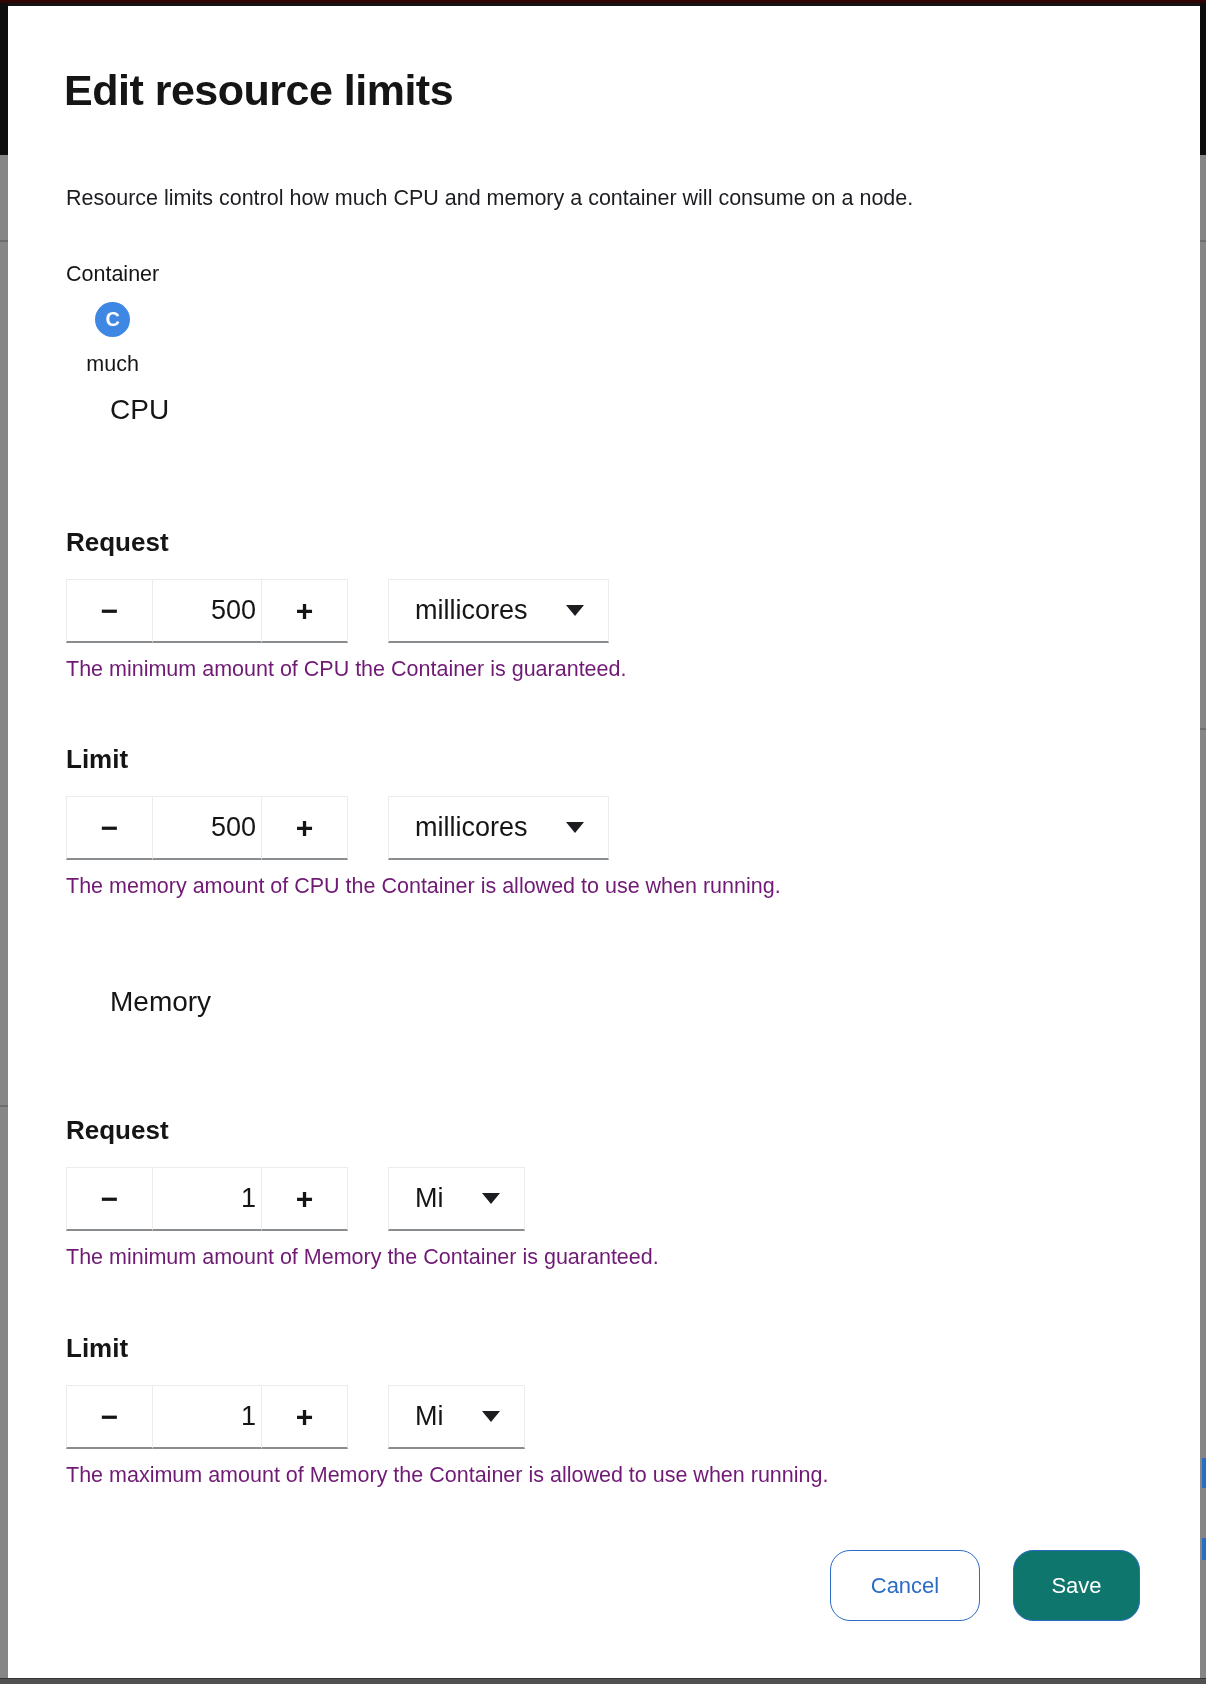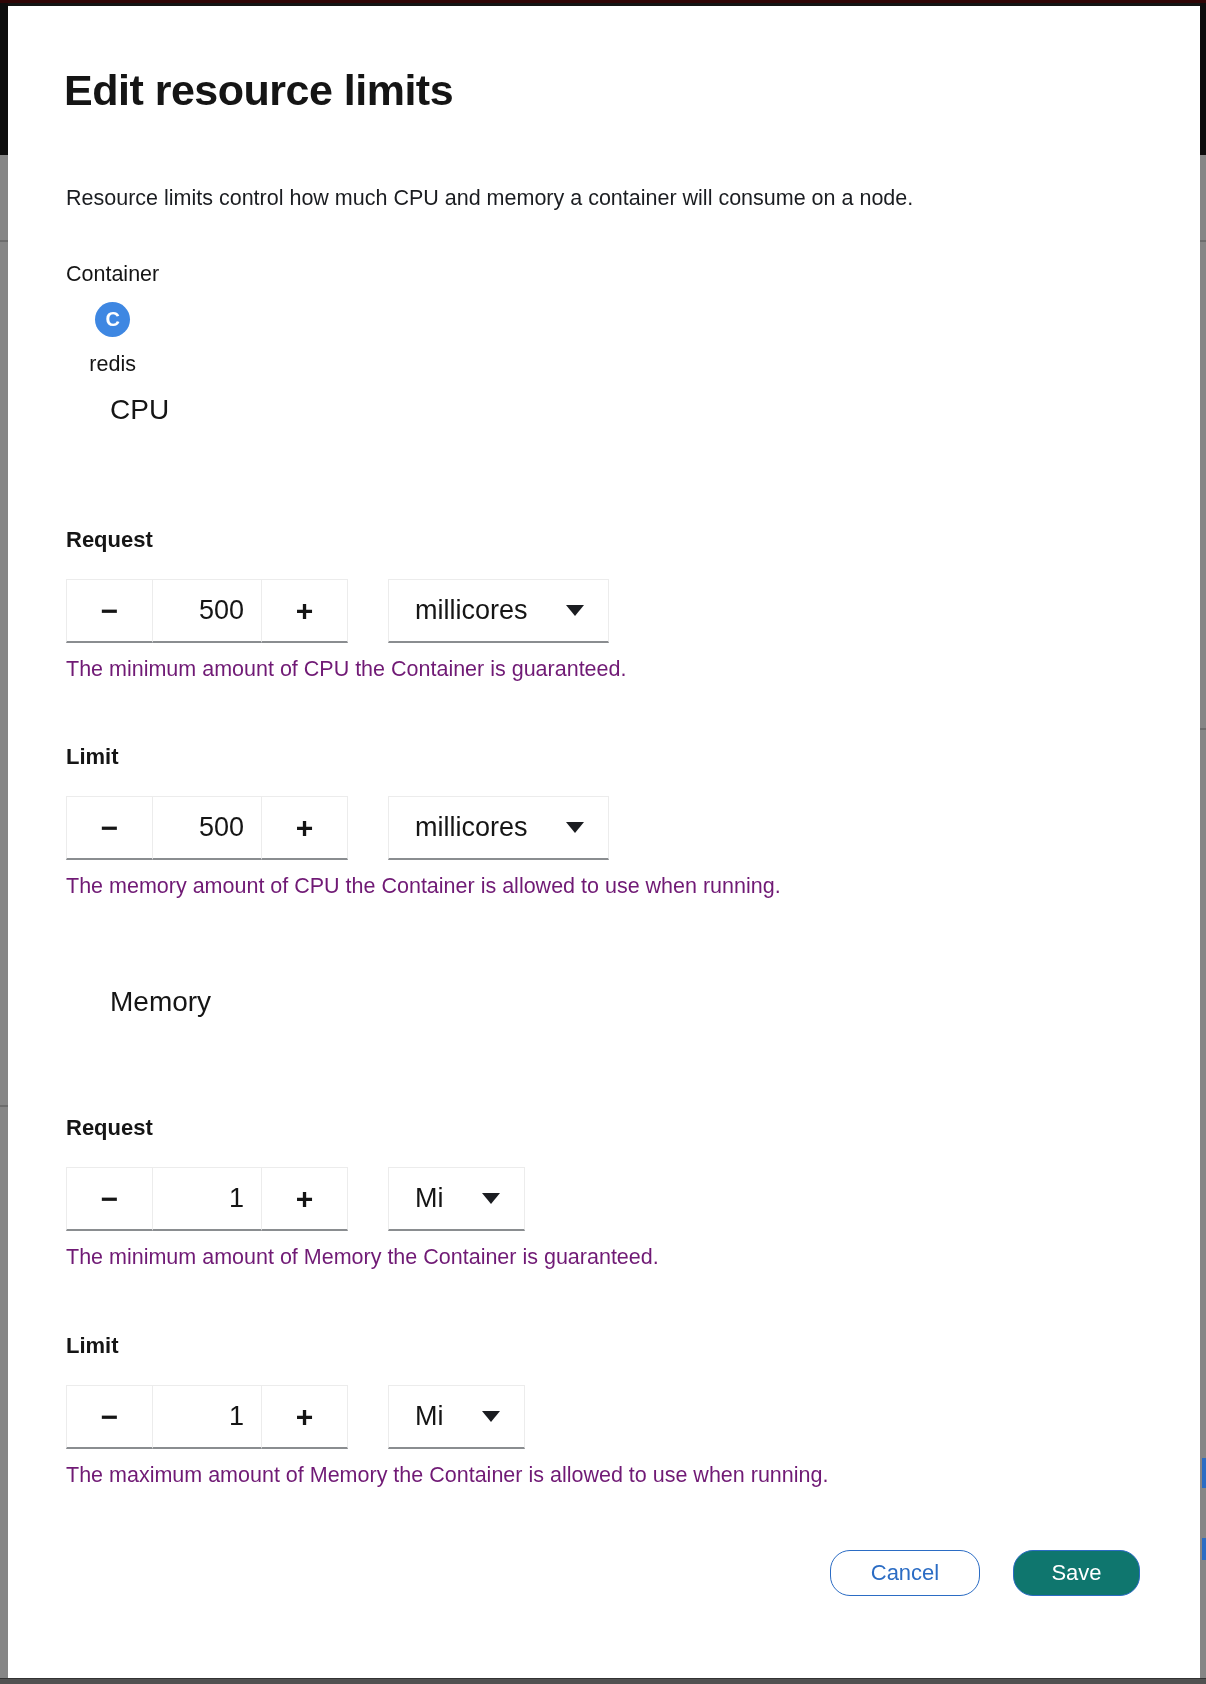--- a/index.html
+++ b/index.html
@@ -53,39 +53,39 @@
   .heading-memory { top:986px; }
 
   .field-group { position:absolute; left:66px; width:1074px; height:165px; }
   .grp-1 { top:527px; }
   .grp-2 { top:744px; }
   .grp-3 { top:1115px; }
   .grp-4 { top:1333px; }
 
   .field-label {
     position:absolute; left:0; top:0;
-    font-size:22px; font-weight:700; color:#151515;
+    font-size:26px; font-weight:700; color:#151515;
   }
   .field-row { position:absolute; left:0; top:52px; display:flex; align-items:stretch; }
 
   .stepper { display:flex; }
   .stepper .cell {
     height:64px; background:#ffffff;
     border:1px solid #ececec;
     border-bottom:2px solid #8a8d90;
   }
   .stepper .cell + .cell { margin-left:-1px; }
   .step-btn {
     width:87px; display:flex; align-items:center; justify-content:center;
     font-size:30px; font-weight:700; color:#151515;
     cursor:pointer; user-select:none; background:#ffffff;
     font-family:inherit; padding:0;
   }
   .step-input {
-    width:110px; text-align:right; padding-right:17px;
+    width:110px; text-align:right; padding-right:5px;
     font-size:27px; color:#151515; font-family:inherit;
     outline:none;
   }
 
   .unit-select {
     margin-left:40px;
     height:64px; display:flex; align-items:center;
     background:#ffffff;
     border:1px solid #ececec;
     border-bottom:2px solid #8a8d90;
@@ -105,21 +105,21 @@
     position:absolute; left:0; top:130px;
     font-size:21.5px; color:#701a75;
   }
 
   
   .actions {
     position:absolute; right:66px; top:1550px;
     display:flex; gap:33px;
   }
   .btn {
-    height:46px; border-radius:20px;
+    height:71px; border-radius:20px;
     font-size:22px; font-family:inherit;
     display:flex; align-items:center; justify-content:center;
     cursor:pointer;
     text-align:center;
   }
   .btn-cancel {
     width:150px; background:#ffffff;
     border:1.5px solid #2b6cc4; color:#2b6cc4;
   }
   .btn-save {
@@ -151,21 +151,21 @@
 
 <div class="bottom-strip"></div>
 
 <h1 class="modal-title">Edit resource limits</h1>
 
 <p class="modal-desc">Resource limits control how much CPU and memory a container will consume on a node.</p>
 
 <div class="container-row">
   <span>Container</span>
   <span class="container-badge">C</span>
-  <span>redis</span>
+  <span>much</span>
 </div>
 
 <h2 class="section-heading heading-cpu">CPU</h2>
 
 <div class="field-group grp-1">
   <div class="field-label">Request</div>
   <div class="field-row">
     <div class="stepper">
       <button class="cell step-btn">
         <span>−</span>

